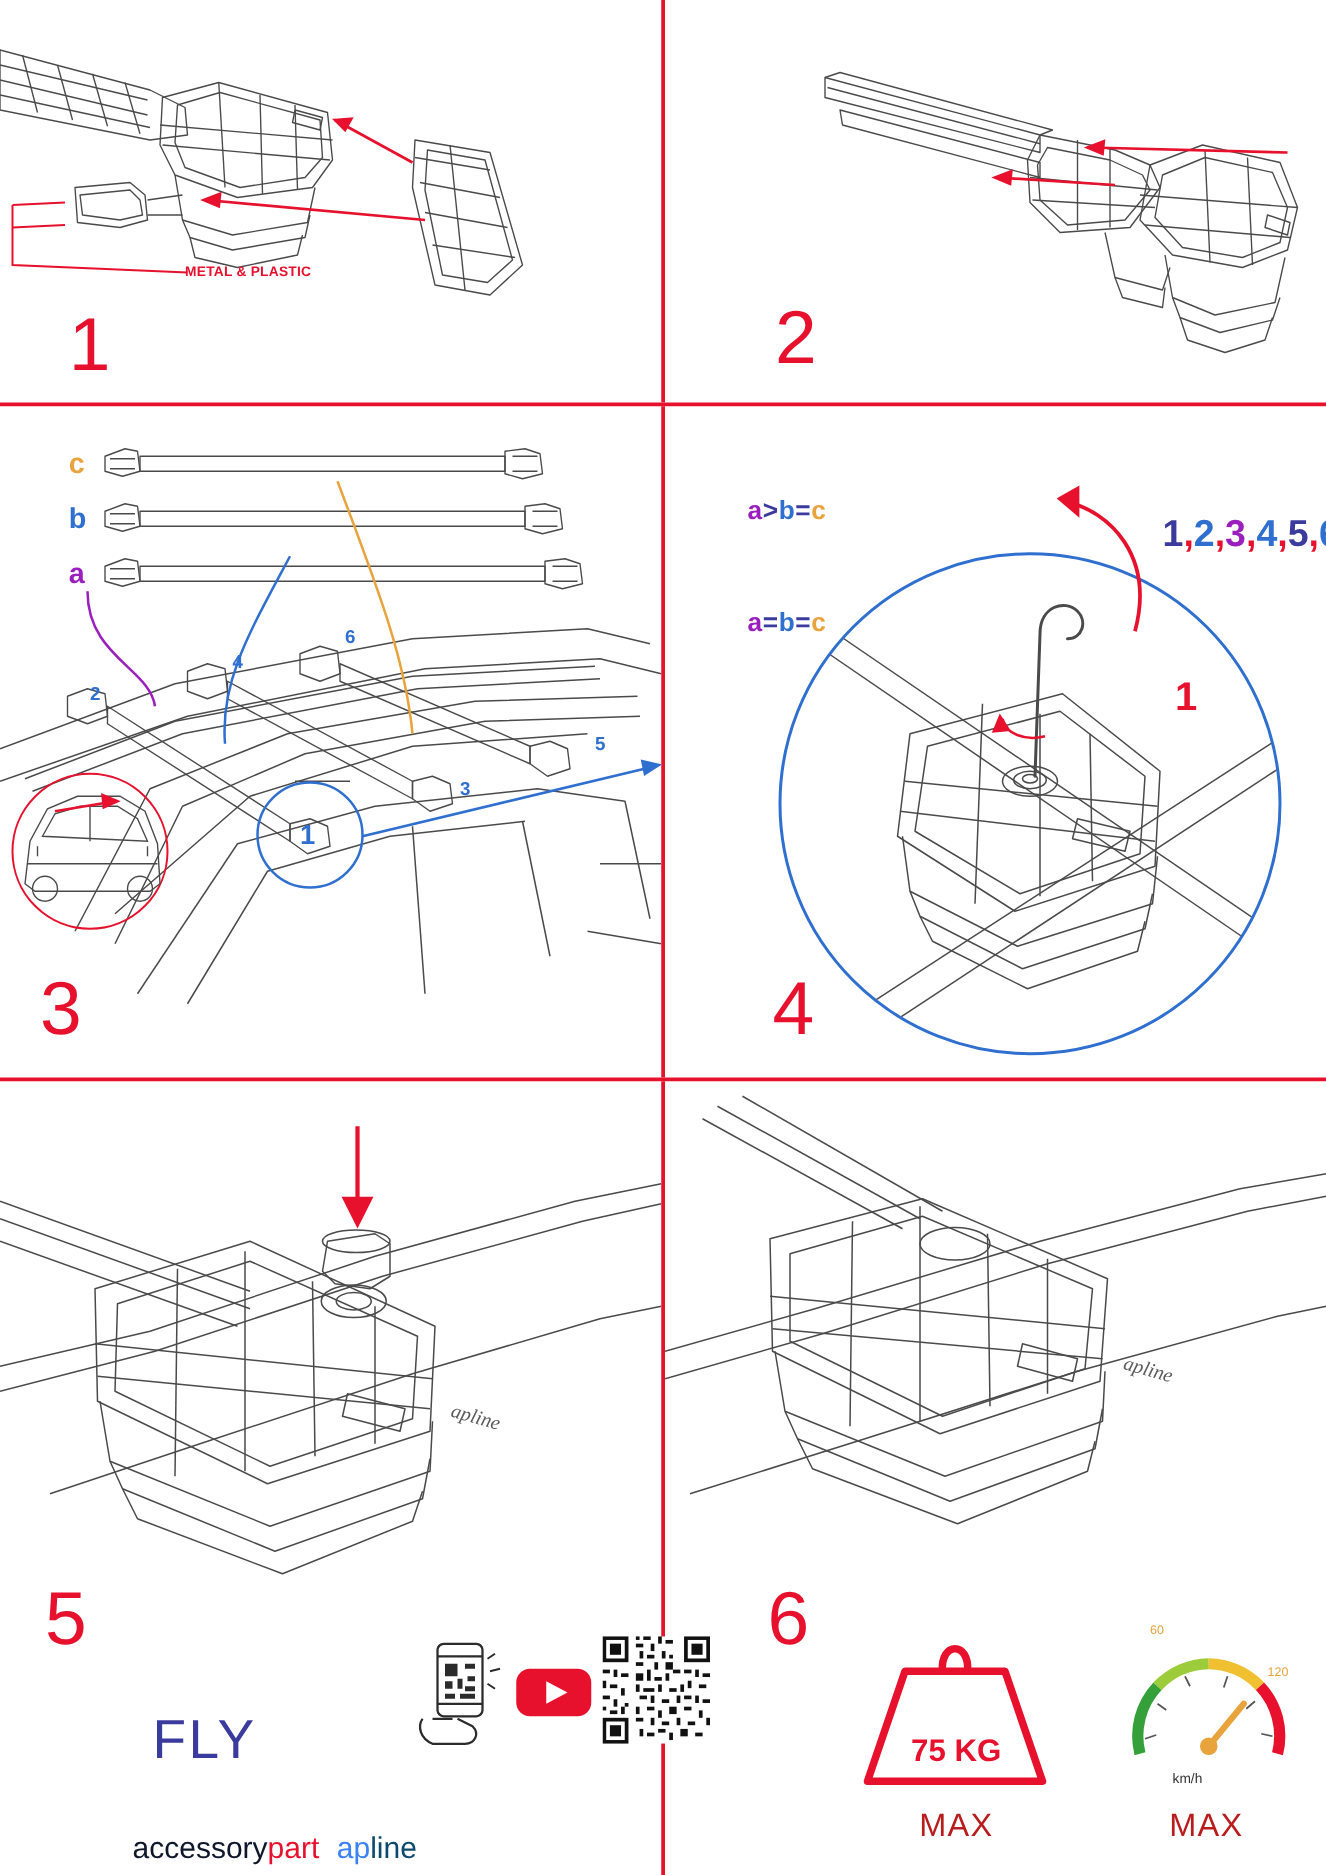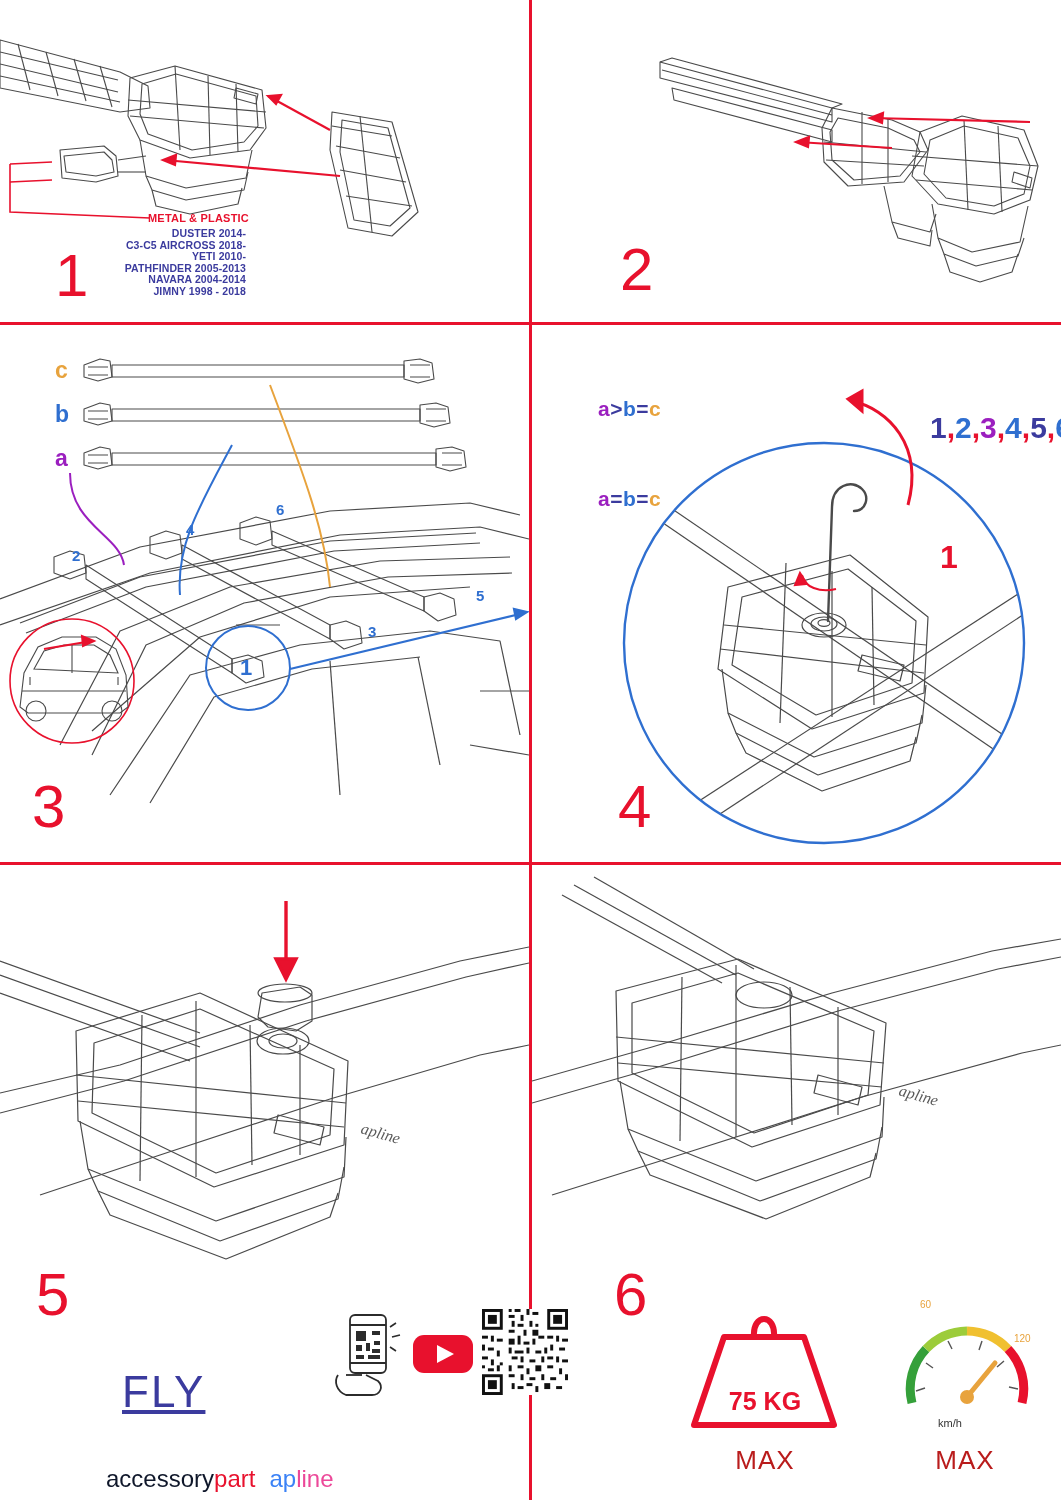--- a/index.html
+++ b/index.html
@@ -115,21 +115,21 @@
     letter-spacing: 2px;
     font-family: "Liberation Sans", sans-serif;
   }
   #brand-tag {
     font-size: 24px;
     letter-spacing: 0px;
   }
   #brand-tag .accessory { color: #0f172a; }
   #brand-tag .part { color: #e8112d; }
   #brand-tag .ap { color: #3b82f6; }
-  #brand-tag .line { color: #ec4899; }
+  #brand-tag .line { color: #0c4a6e; }
 
   
   .max-label {
     color: #b91c1c;
     font-size: 26px;
     letter-spacing: 1px;
     text-align: center;
   }
   #weight-value {
     color: #e8112d;
@@ -208,28 +208,20 @@
         <polygon points="268,96 281,95 276,104"></polygon>
         <path d="M340 176 L165 160" fill="none"></path>
         <polygon points="163,160 176,155 175,165"></polygon>
         <path d="M10 164 L10 212 L150 218" fill="none" stroke-width="1.6"></path>
         <path d="M10 164 L52 162" fill="none" stroke-width="1.6"></path>
         <path d="M10 182 L52 180" fill="none" stroke-width="1.6"></path>
       </g>
     </svg>
 
     <div class="lbl" id="metal-plastic-title" style="left:148px; top:212px;">METAL &amp; PLASTIC</div>
-    <div style="position:absolute; left:60px; top:228px; width:186px;">
-      <div class="vehicle-line">DUSTER 2014-</div>
-      <div class="vehicle-line">C3-C5 AIRCROSS 2018-</div>
-      <div class="vehicle-line">YETI 2010-</div>
-      <div class="vehicle-line">PATHFINDER 2005-2013</div>
-      <div class="vehicle-line">NAVARA 2004-2014</div>
-      <div class="vehicle-line">JIMNY 1998 - 2018</div>
-    </div>
 
     <div class="stepnum" style="left:55px; top:246px;">1</div>
   </div>
 
   <div class="panel" style="left:532px; top:0; width:529px; height:322px;">
     <svg width="529" height="322" viewBox="0 0 529 322">
       <g fill="none" stroke="#4a4a4a" stroke-width="1.1" stroke-linejoin="round">
 
         <path d="M128 62 L300 108 L300 122 L128 78 Z"></path>
         <path d="M130 70 L300 115"></path>
@@ -472,21 +464,21 @@
       </g>
       <g stroke="#e8112d" stroke-width="3.4" fill="#e8112d">
         <path d="M286 36 L286 102" fill="none"></path>
         <polygon points="286,114 276,94 296,94"></polygon>
       </g>
       <text class="logo-apline" x="360" y="268" font-size="16" transform="rotate(16 360 268)">apline</text>
     </svg>
 
     <div class="stepnum" style="left:36px; top:400px;">5</div>
 
-    <div class="lbl" id="brand-fly" style="left:122px; top:502px;text-decoration:underline;">FLY</div>
+    <div class="lbl" id="brand-fly" style="left:122px; top:502px;">FLY</div>
     <div class="lbl" id="brand-tag" style="left:66px; top:572px;">
       <span class="accessory">accessory</span><span class="part">part</span><span style="display:inline-block;width:14px;"></span><span class="ap">ap</span><span class="line">line</span>
     </div>
 
     <svg width="70" height="86" viewBox="0 0 70 86" style="position:absolute; left:332px; top:448px;">
       <g fill="none" stroke="#2b2b2b" stroke-width="1.8" stroke-linejoin="round">
         <rect x="18" y="2" width="36" height="58" rx="5"></rect>
         <path d="M18 12 L54 12 M18 50 L54 50"></path>
         <path d="M6 62 C 2 68, 4 78, 14 82 L40 82 C 48 82, 52 74, 46 68 L34 62"></path>
         <path d="M30 62 L14 62"></path>

